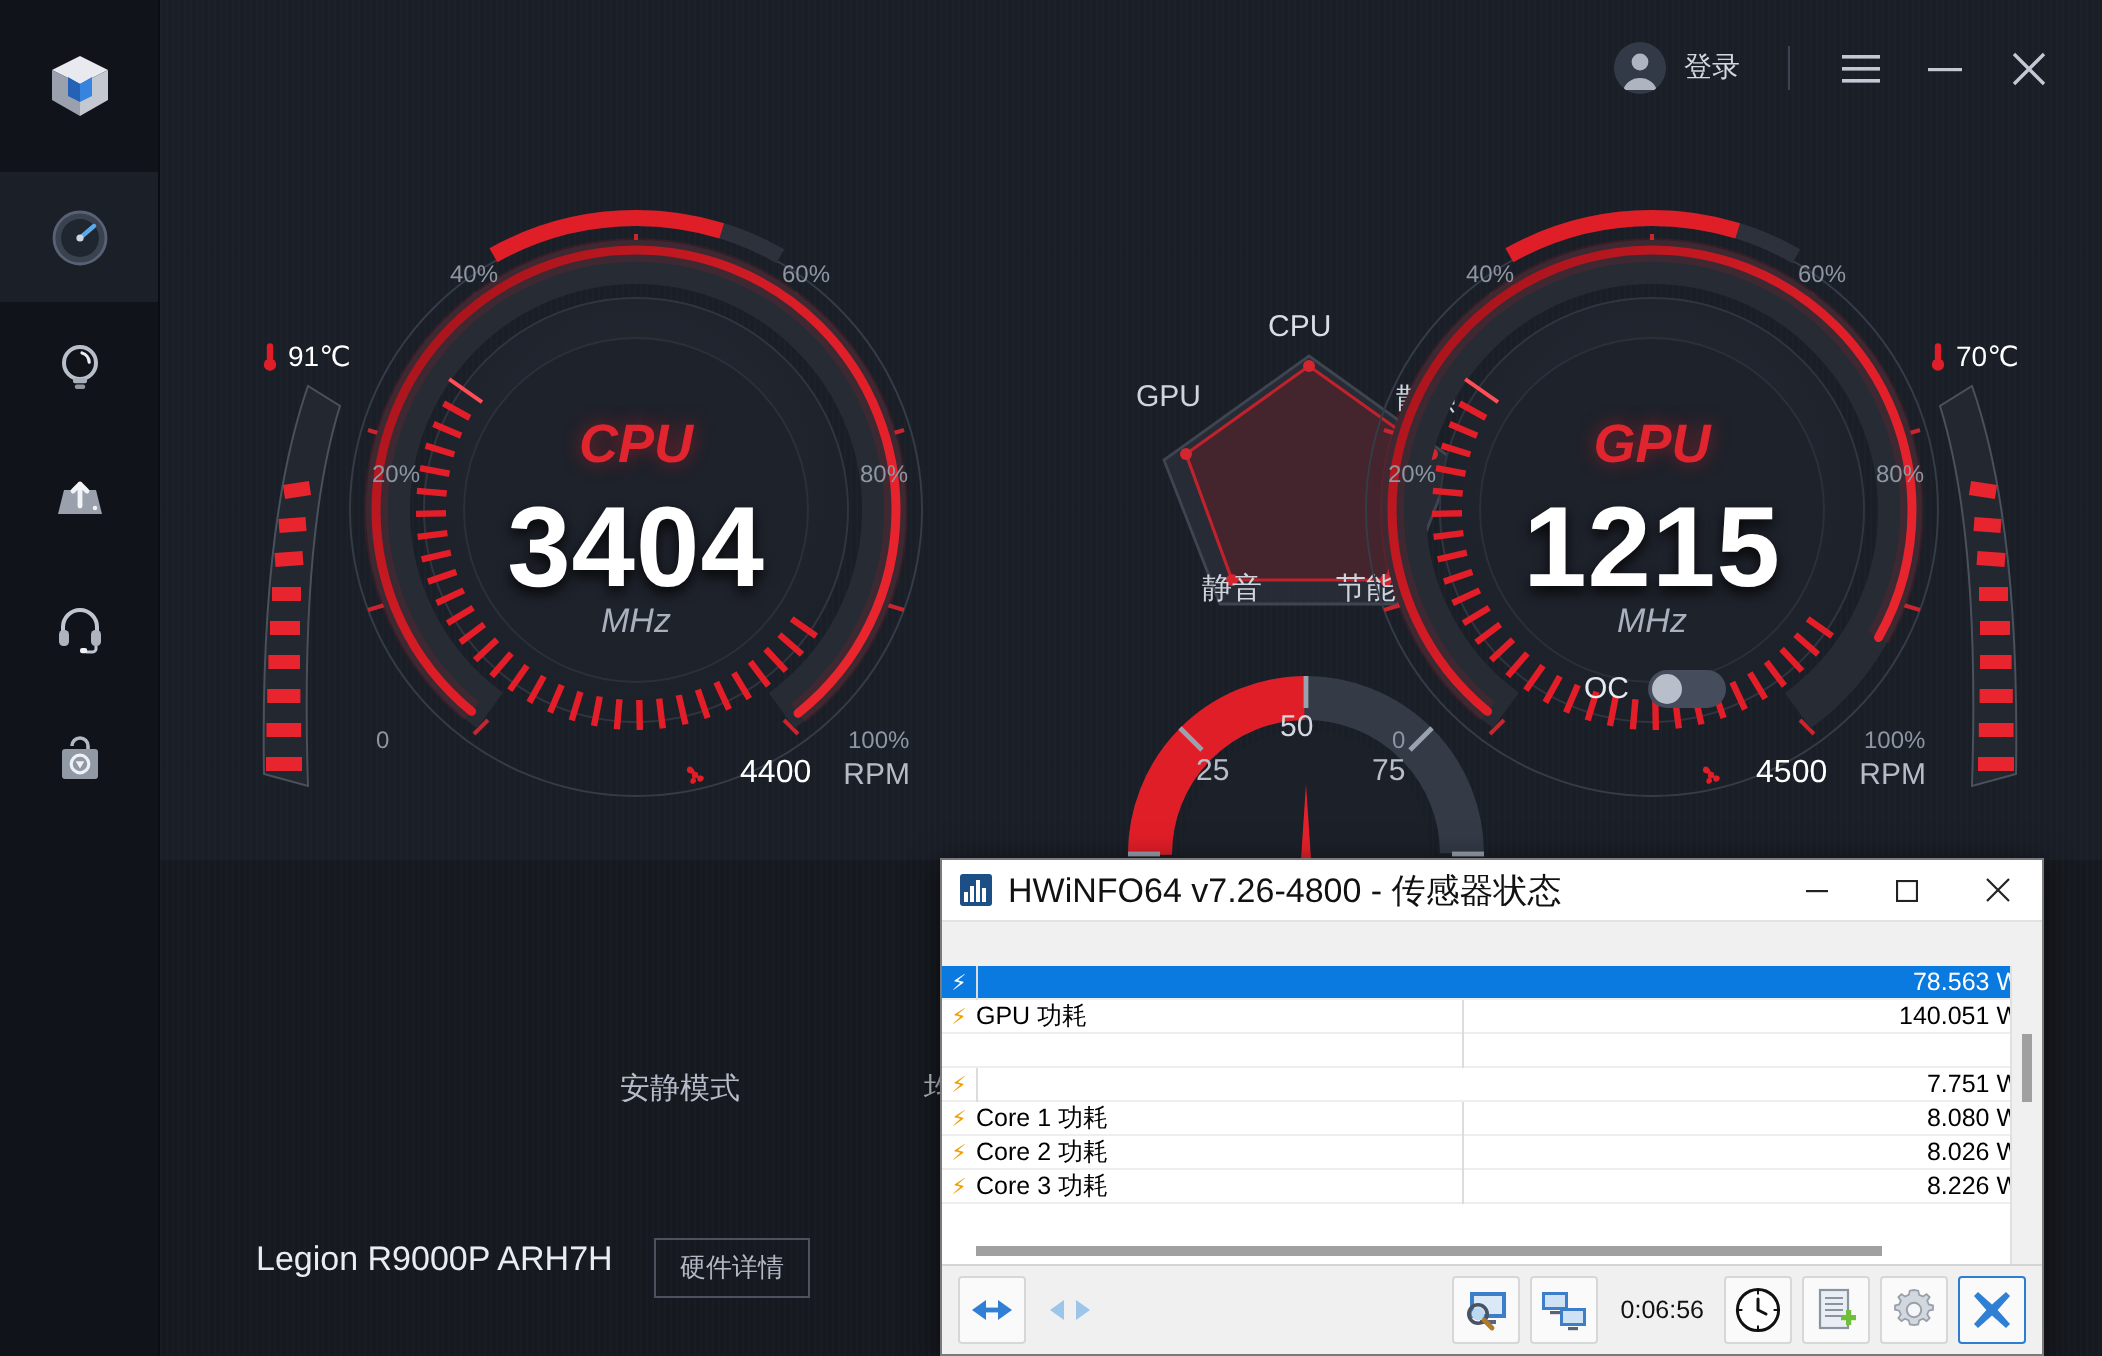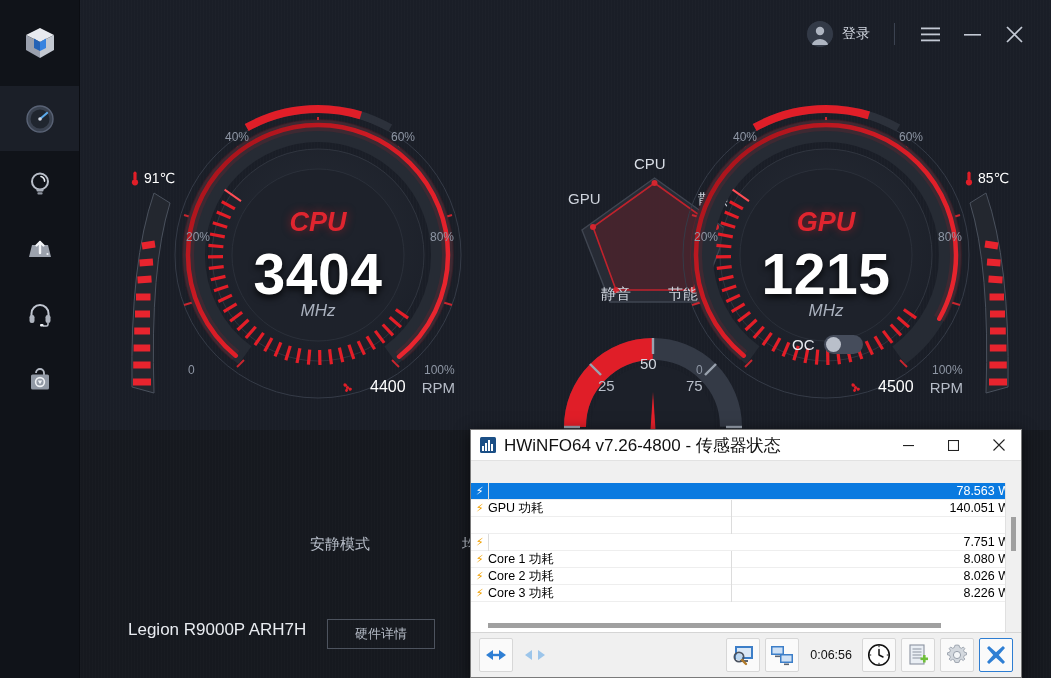--- a/index.html
+++ b/index.html
@@ -115,21 +115,21 @@
   }
 
   
   .mode-lab {
     position: absolute; font-size: 15px; color: #b7bdc8; white-space: nowrap;
   }
   .legion-name {
     position: absolute; left: 128px; top: 620px; font-size: 17px; color: #e9ecf1;
   }
   .hw-detail-btn {
-    position: absolute; left: 327px; top: 619px; padding: 5px 27px;
+    position: absolute; left: 327px; top: 619px; padding: 5px 12px;
     border: 1px solid #4d535e; color: #b3b9c4; font-size: 13px;
     background: transparent; cursor: pointer;
   }
 
   
   .hwwin {
     position: absolute; left: 470px; top: 429px; width: 552px; height: 249px;
     background: #f0f0f0; border: 1px solid #7a7a7a;
     box-shadow: 0 3px 14px rgba(0,0,0,0.6);
     font-family: "Liberation Sans", "DejaVu Sans", sans-serif;
@@ -562,21 +562,21 @@
       </svg>
       <span class="rpm-val">4500</span>
       <span class="rpm-unit">RPM</span>
     </div>
 
     <div class="temp-chip" style="left:884px; top:170px;">
       <svg width="10" height="15" viewBox="0 0 10 15">
         <rect x="3.4" y="0.6" width="3.2" height="8.6" rx="1.6" fill="#e01e28"></rect>
         <circle cx="5" cy="11.3" r="3.1" fill="#e01e28"></circle>
       </svg>
-      <span>85℃</span>
+      <span>70℃</span>
     </div>
     <svg width="70" height="220" viewBox="0 0 70 220" style="position:absolute;left:866px;top:187px;">
       <path d="M40 6 Q64 75 62 200 L40 206 Q44 80 24 16 Z" fill="#23272f" stroke="#4a515d" stroke-width="1"></path>
       <g stroke="#e8242e" stroke-width="7">
         <line x1="52" y1="59" x2="39" y2="57"></line>
         <line x1="54.5" y1="76" x2="41" y2="75"></line>
         <line x1="56.5" y1="93" x2="42.5" y2="92"></line>
         <line x1="58" y1="110" x2="43.5" y2="110"></line>
         <line x1="59" y1="127" x2="44" y2="127"></line>
         <line x1="59.8" y1="144" x2="44" y2="144"></line>

